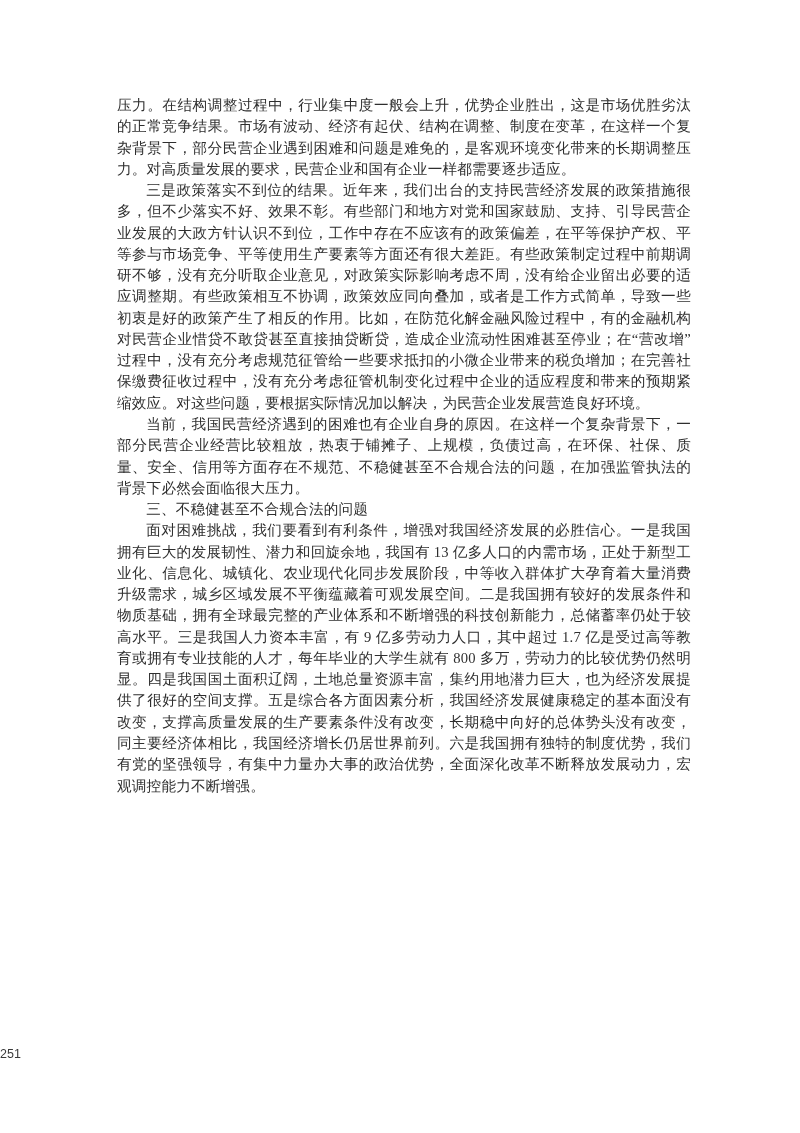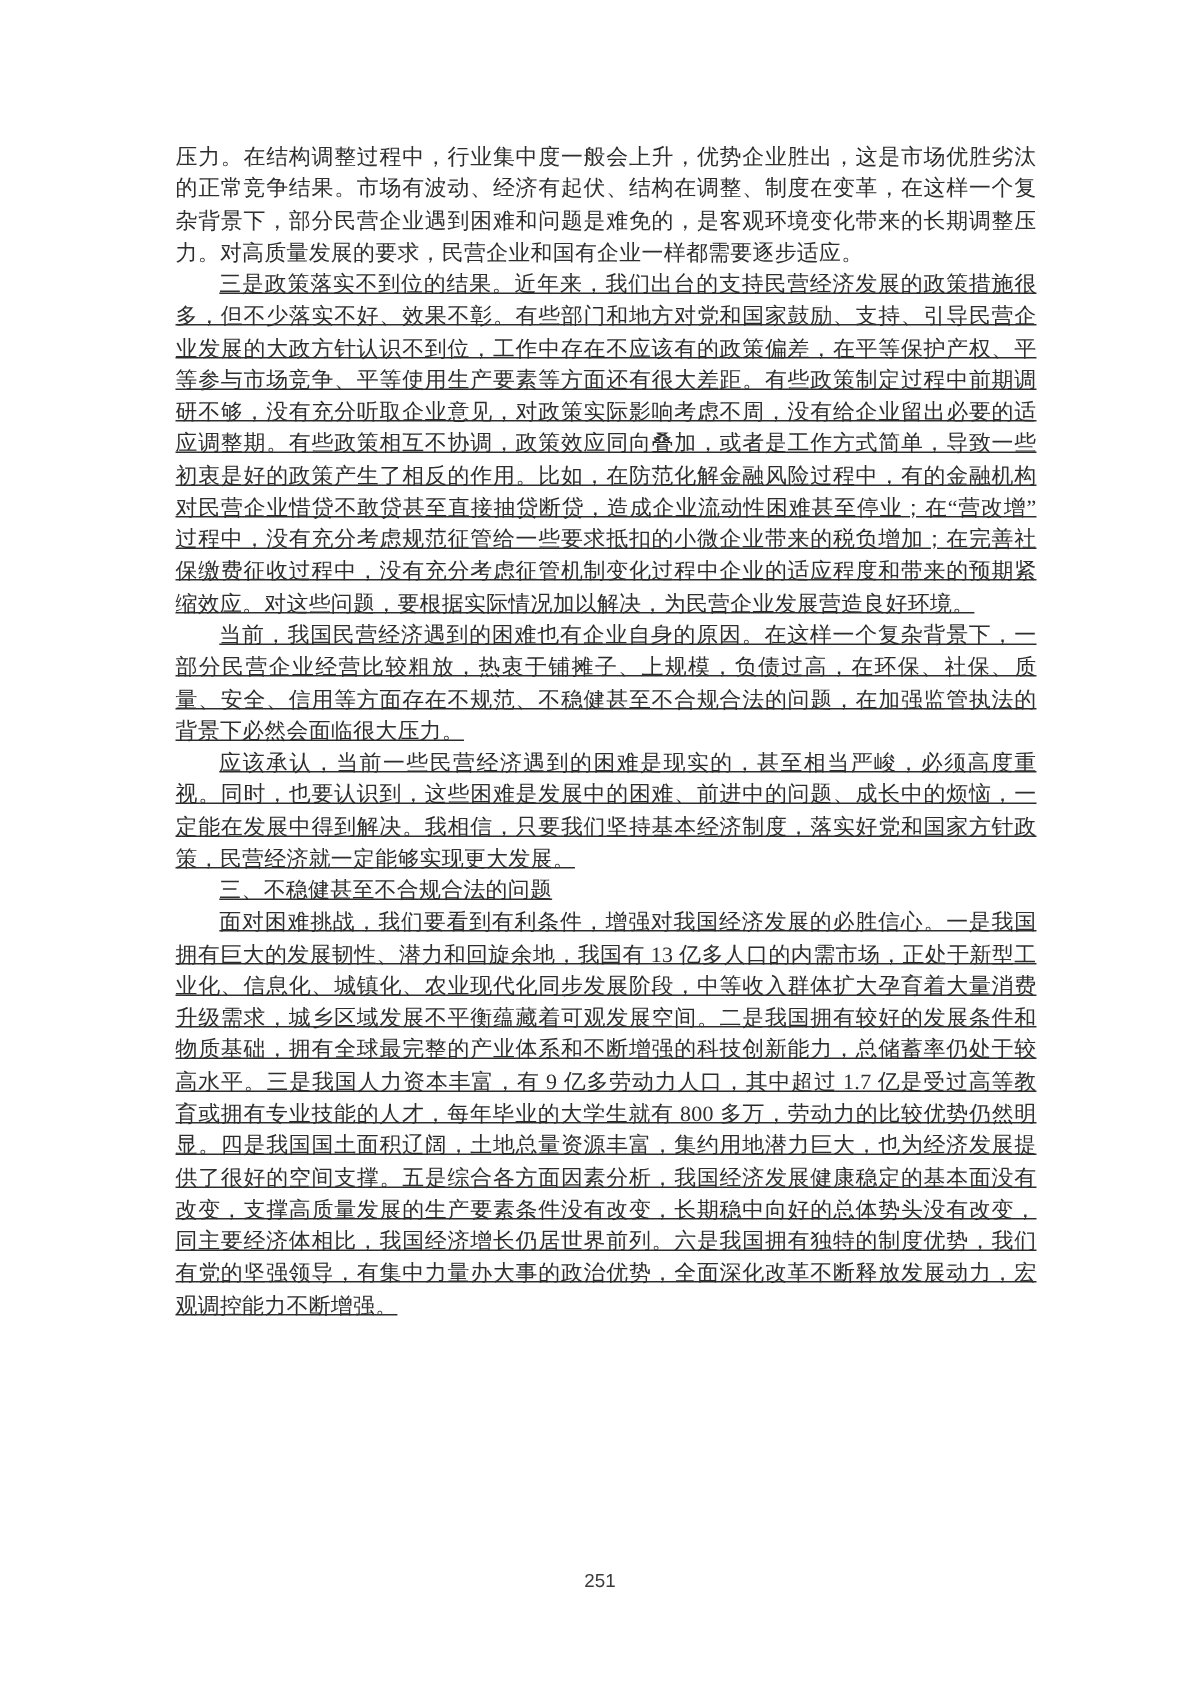--- a/index.html
+++ b/index.html
@@ -30,46 +30,44 @@
     margin: 0;
     padding: 0;
     font-size: 14.6px;
     line-height: 21.26px;
     color: #2e2e2e;
     text-align: justify;
     letter-spacing: 0.2px;
   }
   .content p.indent {
     text-indent: 2em;
-    text-decoration: underline;
   }
   .page-footer {
     position: absolute;
     left: 0;
     top: 1047px;
     width: 800px;
-    text-align: center;
+    text-align: left;
     font-family: "Liberation Sans", "DejaVu Sans", sans-serif;
     font-size: 12.5px;
     color: #3a3a3a;
   }
 </style>
 </head>
 <body>
 
 <div class="page">
 
   <div class="content">
     <p>压力。在结构调整过程中，行业集中度一般会上升，优势企业胜出，这是市场优胜劣汰的正常竞争结果。市场有波动、经济有起伏、结构在调整、制度在变革，在这样一个复杂背景下，部分民营企业遇到困难和问题是难免的，是客观环境变化带来的长期调整压力。对高质量发展的要求，民营企业和国有企业一样都需要逐步适应。</p>
 
     <p class="indent">三是政策落实不到位的结果。近年来，我们出台的支持民营经济发展的政策措施很多，但不少落实不好、效果不彰。有些部门和地方对党和国家鼓励、支持、引导民营企业发展的大政方针认识不到位，工作中存在不应该有的政策偏差，在平等保护产权、平等参与市场竞争、平等使用生产要素等方面还有很大差距。有些政策制定过程中前期调研不够，没有充分听取企业意见，对政策实际影响考虑不周，没有给企业留出必要的适应调整期。有些政策相互不协调，政策效应同向叠加，或者是工作方式简单，导致一些初衷是好的政策产生了相反的作用。比如，在防范化解金融风险过程中，有的金融机构对民营企业惜贷不敢贷甚至直接抽贷断贷，造成企业流动性困难甚至停业；在“营改增”过程中，没有充分考虑规范征管给一些要求抵扣的小微企业带来的税负增加；在完善社保缴费征收过程中，没有充分考虑征管机制变化过程中企业的适应程度和带来的预期紧缩效应。对这些问题，要根据实际情况加以解决，为民营企业发展营造良好环境。</p>
 
     <p class="indent">当前，我国民营经济遇到的困难也有企业自身的原因。在这样一个复杂背景下，一部分民营企业经营比较粗放，热衷于铺摊子、上规模，负债过高，在环保、社保、质量、安全、信用等方面存在不规范、不稳健甚至不合规合法的问题，在加强监管执法的背景下必然会面临很大压力。</p>
 
-    <p class="indent">应该承认，当前一些民营经济遇到的困难是现实的，甚至相当严峻，必须高度重视。同时，也要认识到，这些困难是发展中的困难、前进中的问题、成长中的烦恼，一定能在发展中得到解决。我相信，只要我们坚持基本经济制度，落实好党和国家方针政策，民营经济就一定能够实现更大发展。</p>
 
     <p class="indent">三、不稳健甚至不合规合法的问题</p>
 
 
     <p class="indent">面对困难挑战，我们要看到有利条件，增强对我国经济发展的必胜信心。一是我国拥有巨大的发展韧性、潜力和回旋余地，我国有 13 亿多人口的内需市场，正处于新型工业化、信息化、城镇化、农业现代化同步发展阶段，中等收入群体扩大孕育着大量消费升级需求，城乡区域发展不平衡蕴藏着可观发展空间。二是我国拥有较好的发展条件和物质基础，拥有全球最完整的产业体系和不断增强的科技创新能力，总储蓄率仍处于较高水平。三是我国人力资本丰富，有 9 亿多劳动力人口，其中超过 1.7 亿是受过高等教育或拥有专业技能的人才，每年毕业的大学生就有 800 多万，劳动力的比较优势仍然明显。四是我国国土面积辽阔，土地总量资源丰富，集约用地潜力巨大，也为经济发展提供了很好的空间支撑。五是综合各方面因素分析，我国经济发展健康稳定的基本面没有改变，支撑高质量发展的生产要素条件没有改变，长期稳中向好的总体势头没有改变，同主要经济体相比，我国经济增长仍居世界前列。六是我国拥有独特的制度优势，我们有党的坚强领导，有集中力量办大事的政治优势，全面深化改革不断释放发展动力，宏观调控能力不断增强。</p>
 
   </div>
 
   <div class="page-footer">251</div>
 

